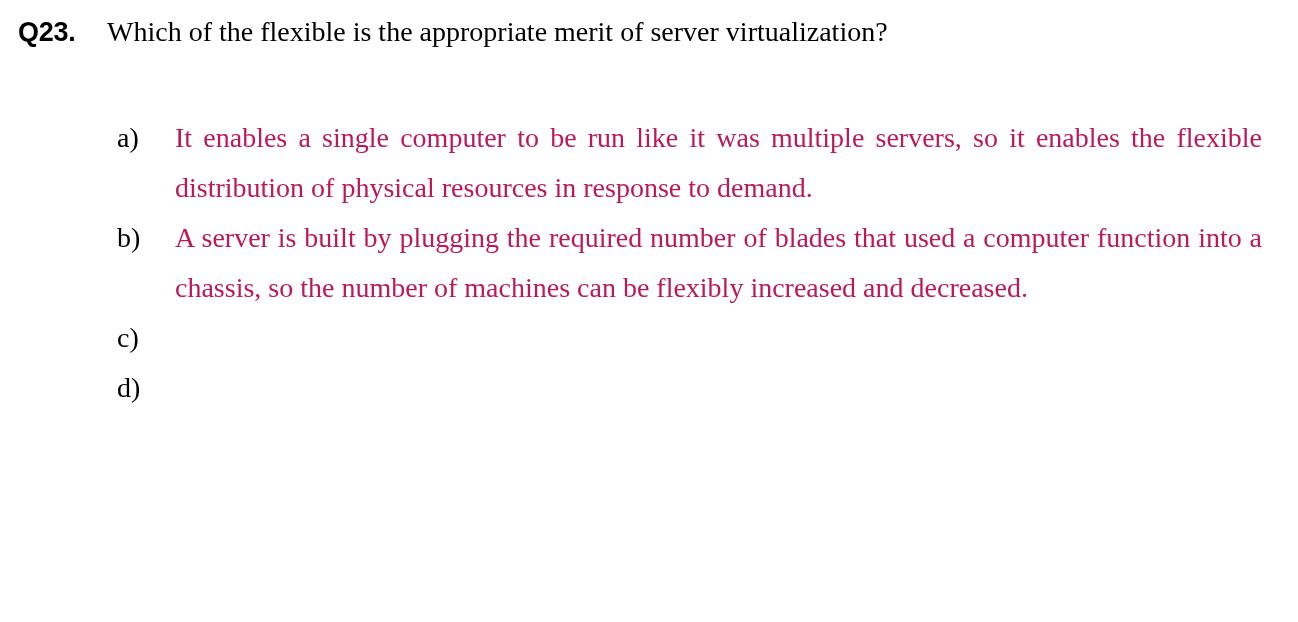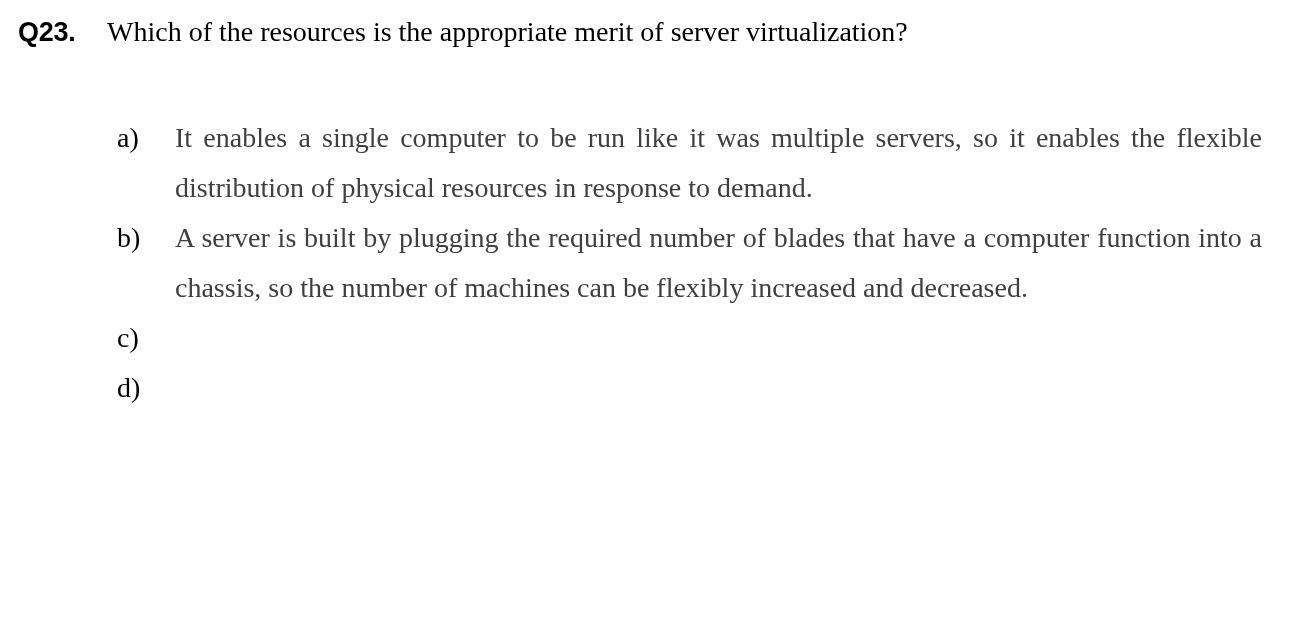--- a/index.html
+++ b/index.html
@@ -81,46 +81,46 @@
   }
 
   .option-text {
     flex: 0 0 auto;
     width: 1105px;
     padding-right: 18px;
     box-sizing: border-box;
     font-family: "Liberation Serif", "DejaVu Serif", serif;
     font-size: 28px;
     line-height: 50px;
-    color: #404040;
+    color: #be185d;
     text-align: justify;
     text-justify: inter-word;
     hyphens: none;
   }
 </style>
 </head>
 <body>
 
 <div class="page">
 
   <div class="question-row">
     <div class="question-number">Q23.</div>
-    <div class="question-text">Which of the resources is the appropriate merit of server virtualization?</div>
+    <div class="question-text">Which of the flexible is the appropriate merit of server virtualization?</div>
   </div>
 
   <div class="options">
 
     <div class="option-row">
       <div class="option-label">a)</div>
       <div class="option-text">It enables a single computer to be run like it was multiple servers, so it enables the flexible distribution of physical resources in response to demand.</div>
     </div>
 
     <div class="option-row">
       <div class="option-label">b)</div>
-      <div class="option-text">A server is built by plugging the required number of blades that have a computer function into a chassis, so the number of machines can be flexibly increased and decreased.</div>
+      <div class="option-text">A server is built by plugging the required number of blades that used a computer function into a chassis, so the number of machines can be flexibly increased and decreased.</div>
     </div>
 
     <div class="option-row">
       <div class="option-label">c)</div>
     </div>
 
     <div class="option-row">
       <div class="option-label">d)</div>
     </div>
 

